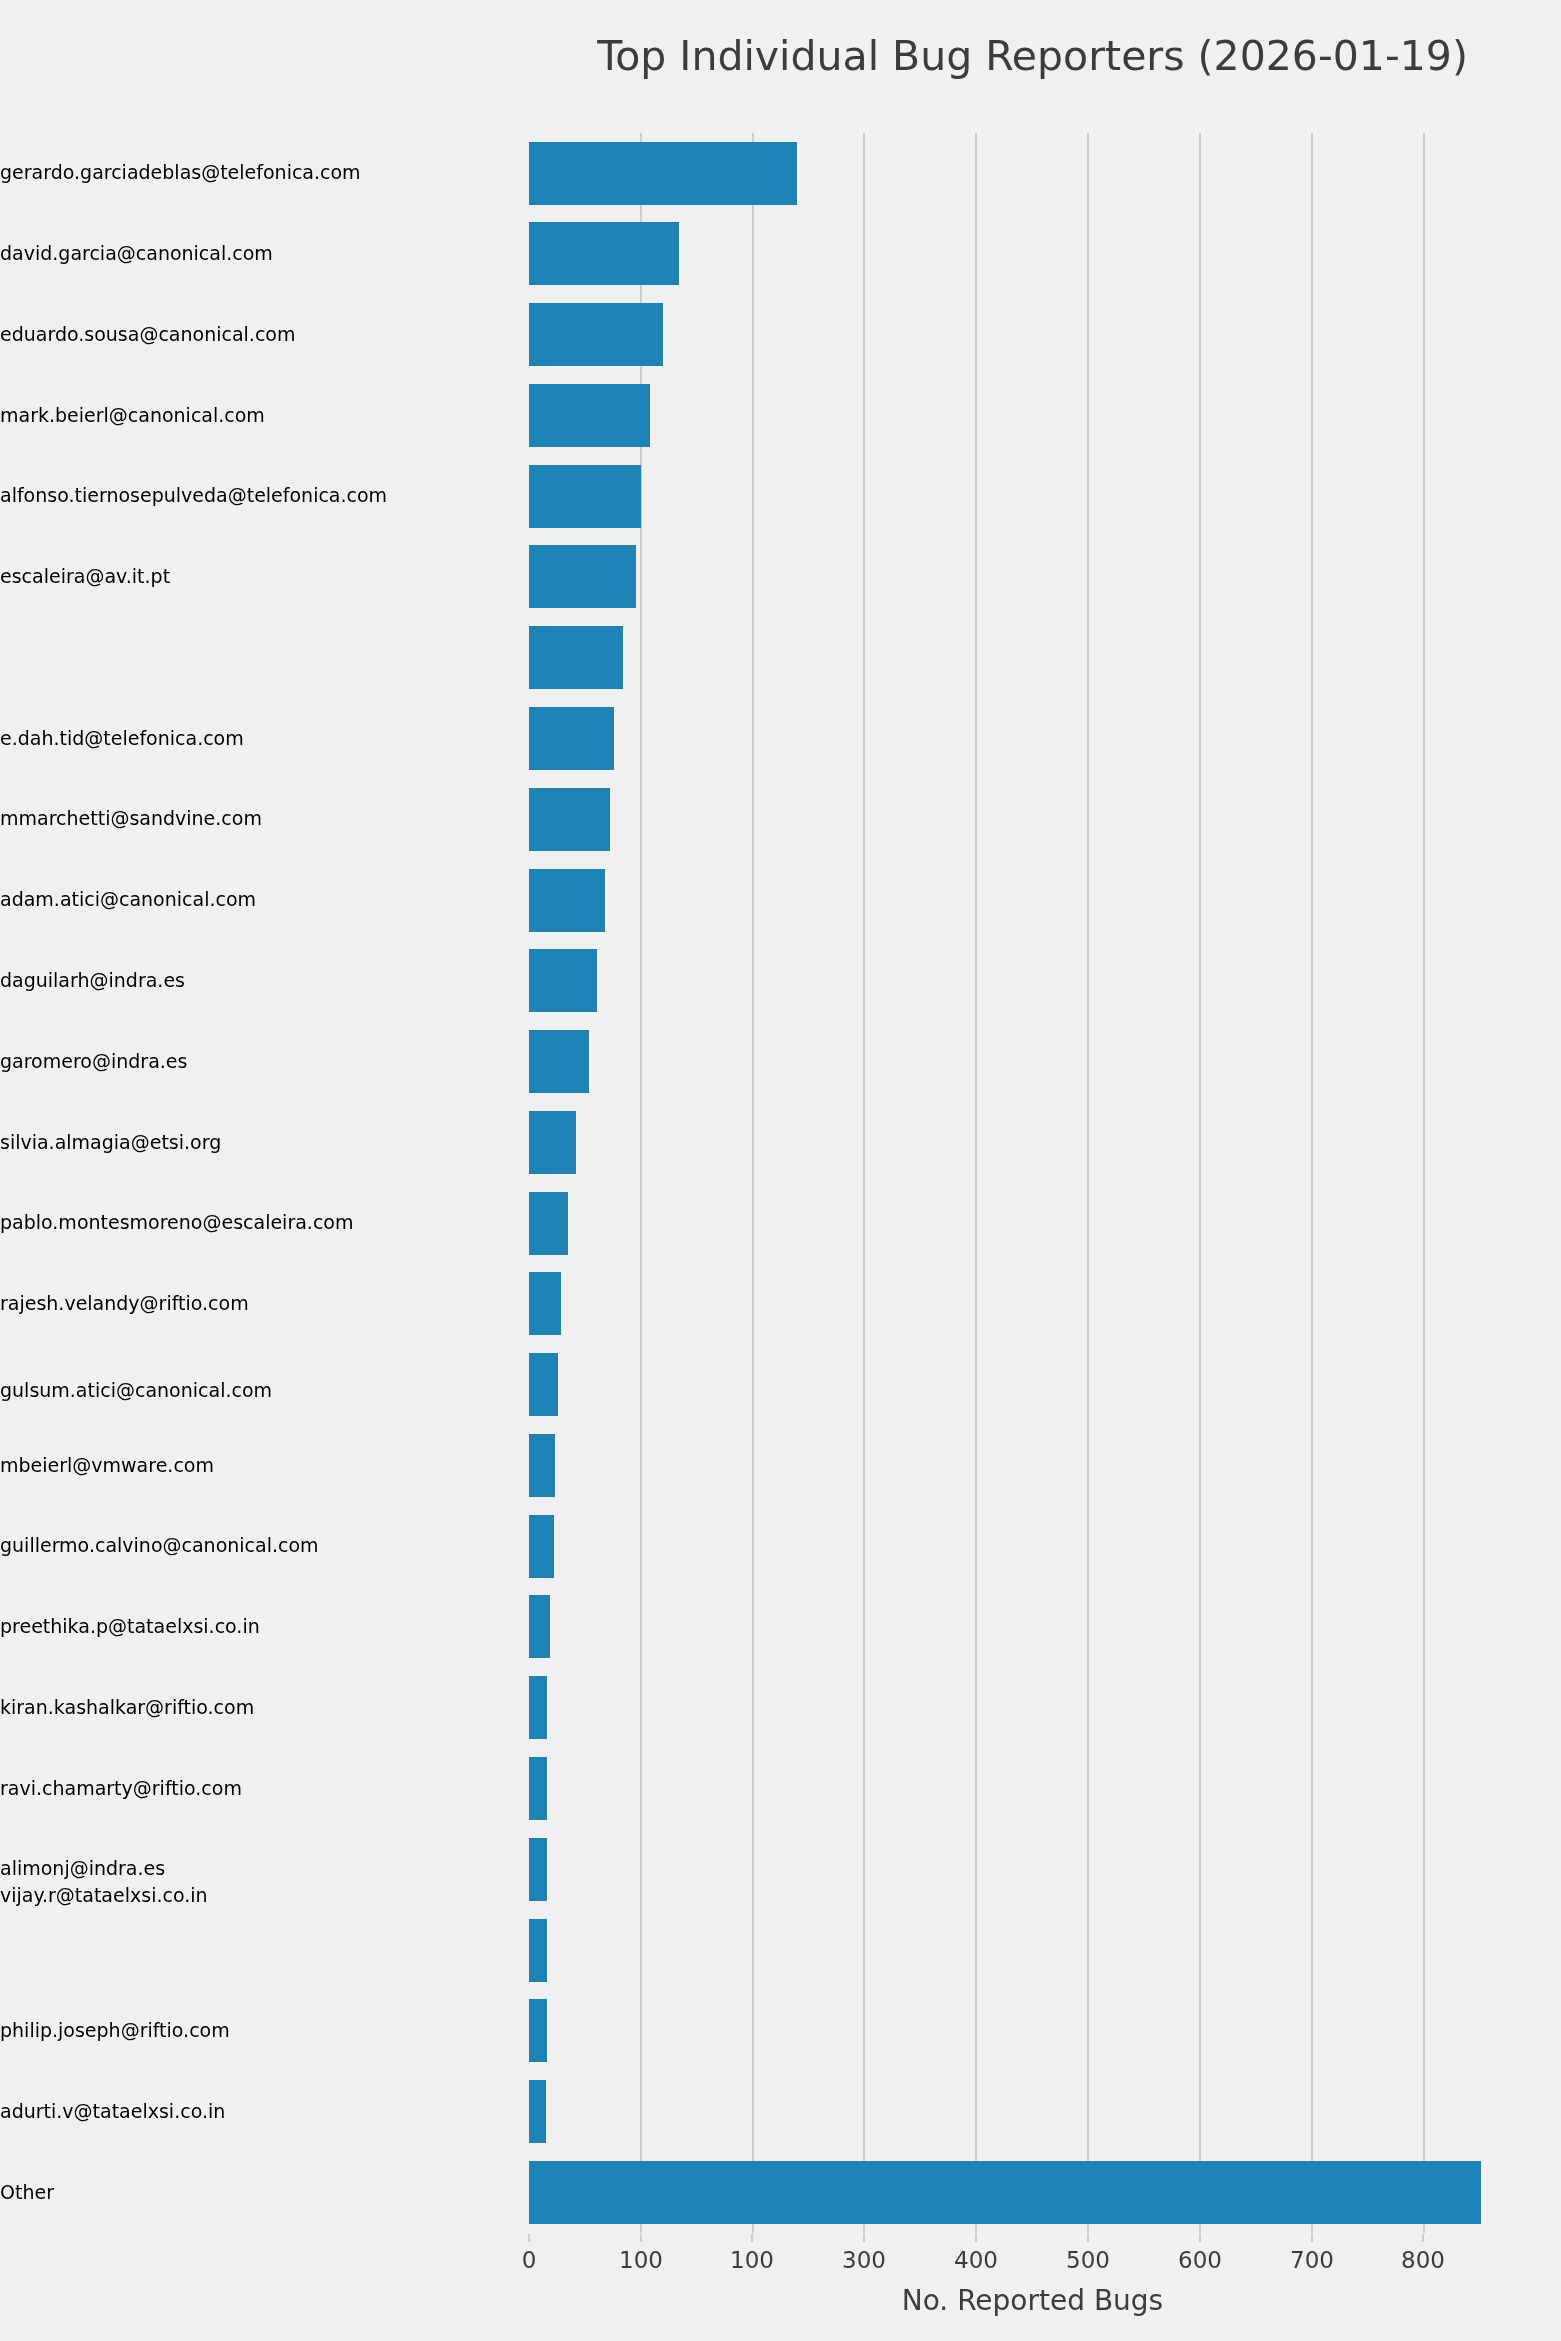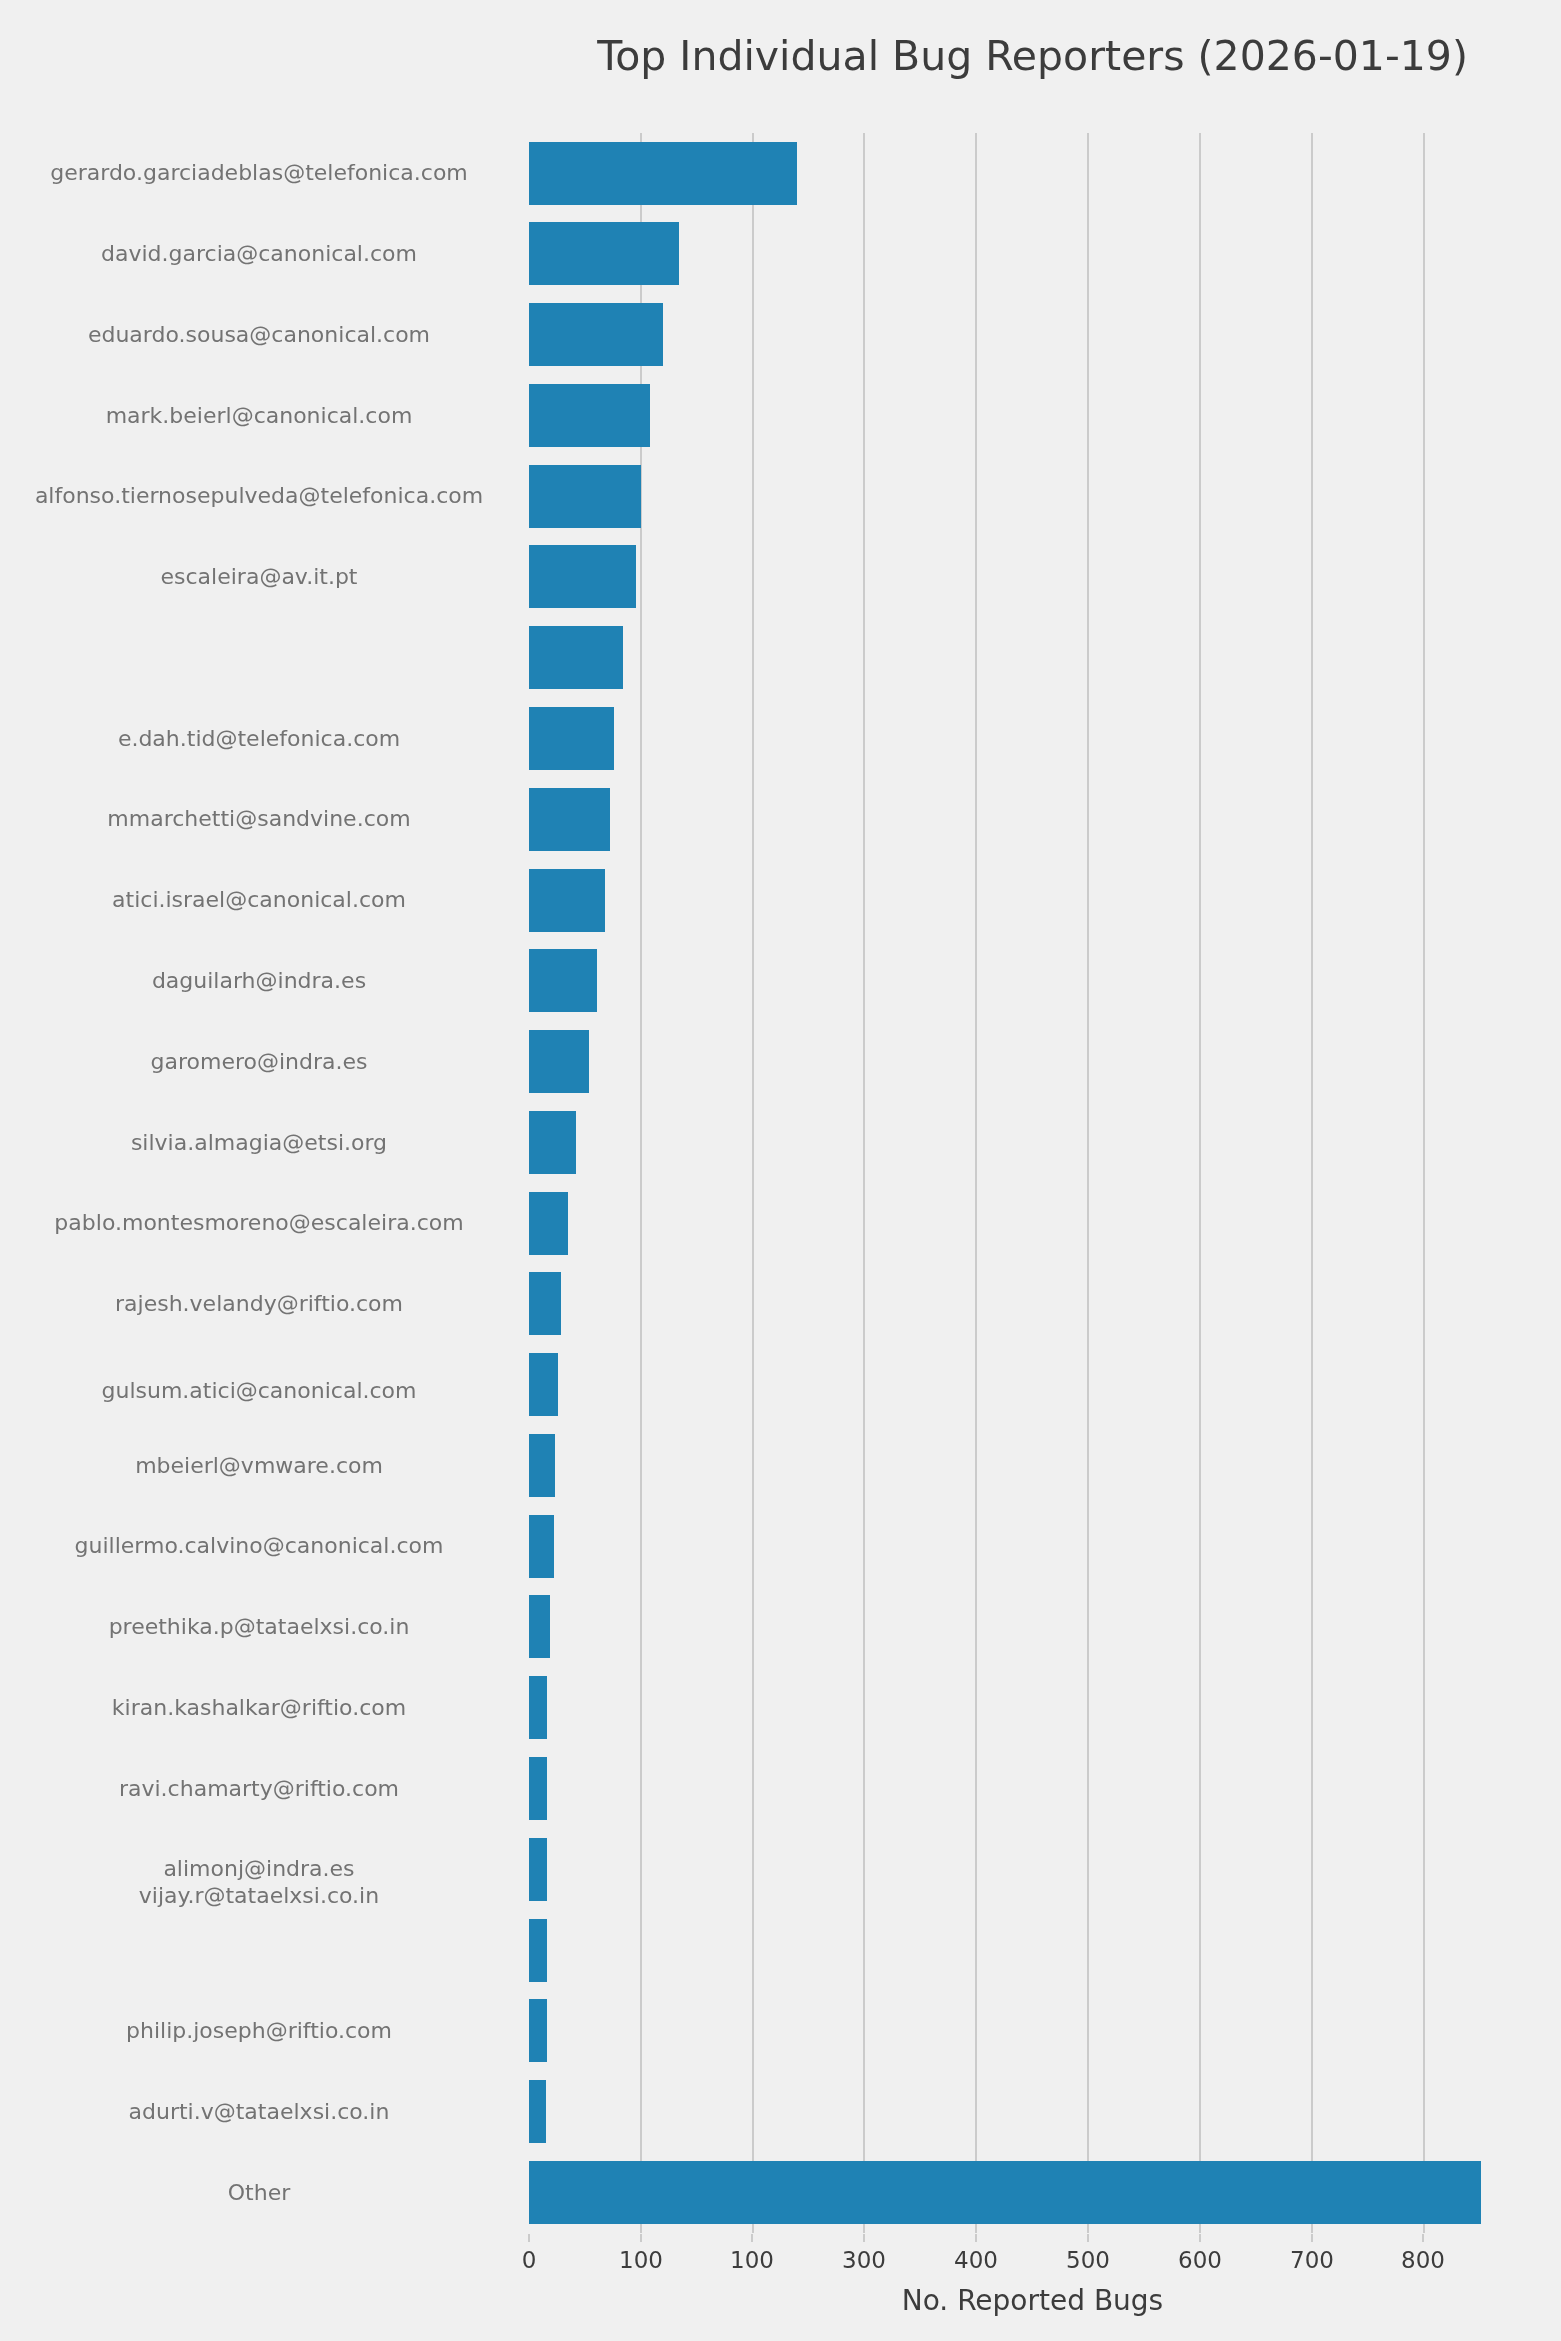--- a/index.html
+++ b/index.html
@@ -43,23 +43,23 @@
   .bar {
     position: absolute;
     left: 0;
     height: 63px;
     background: #1f82b4;
   }
   .y-tick-label {
     position: absolute;
     left: 0;
     width: 518px;
-    text-align: center;
-    font-size: 22px;
-    color: #737373;
+    text-align: left;
+    font-size: 19px;
+    color: #000000;
     white-space: nowrap;
   }
   .x-tick {
     position: absolute;
     width: 2.1px;
     height: 8.3px;
     top: 2234px;
     background: #cbcbcb;
   }
   .x-tick-label {
@@ -124,21 +124,21 @@
     </div>
   <div class="x-axis-label">No. Reported Bugs</div>
 <div class="y-tick-label" style="top: 141px; height: 63px; line-height: 63px;">gerardo.garciadeblas@telefonica.com</div>
     <div class="y-tick-label" style="top: 222px; height: 63px; line-height: 63px;">david.garcia@canonical.com</div>
     <div class="y-tick-label" style="top: 303px; height: 63px; line-height: 63px;">eduardo.sousa@canonical.com</div>
     <div class="y-tick-label" style="top: 384px; height: 63px; line-height: 63px;">mark.beierl@canonical.com</div>
     <div class="y-tick-label" style="top: 464px; height: 63px; line-height: 63px;">alfonso.tiernosepulveda@telefonica.com</div>
     <div class="y-tick-label" style="top: 545px; height: 63px; line-height: 63px;">escaleira@av.it.pt</div>
     <div class="y-tick-label" style="top: 707px; height: 63px; line-height: 63px;">e.dah.tid@telefonica.com</div>
     <div class="y-tick-label" style="top: 787px; height: 63px; line-height: 63px;">mmarchetti@sandvine.com</div>
-    <div class="y-tick-label" style="top: 868px; height: 63px; line-height: 63px;">atici.israel@canonical.com</div>
+    <div class="y-tick-label" style="top: 868px; height: 63px; line-height: 63px;">adam.atici@canonical.com</div>
     <div class="y-tick-label" style="top: 949px; height: 63px; line-height: 63px;">daguilarh@indra.es</div>
     <div class="y-tick-label" style="top: 1030px; height: 63px; line-height: 63px;">garomero@indra.es</div>
     <div class="y-tick-label" style="top: 1111px; height: 63px; line-height: 63px;">silvia.almagia@etsi.org</div>
     <div class="y-tick-label" style="top: 1191px; height: 63px; line-height: 63px;">pablo.montesmoreno@escaleira.com</div>
     <div class="y-tick-label" style="top: 1272px; height: 63px; line-height: 63px;">rajesh.velandy@riftio.com</div>
     <div class="y-tick-label" style="top: 1359px; height: 63px; line-height: 63px;">gulsum.atici@canonical.com</div>
     <div class="y-tick-label" style="top: 1434px; height: 63px; line-height: 63px;">mbeierl@vmware.com</div>
     <div class="y-tick-label" style="top: 1514px; height: 63px; line-height: 63px;">guillermo.calvino@canonical.com</div>
     <div class="y-tick-label" style="top: 1595px; height: 63px; line-height: 63px;">preethika.p@tataelxsi.co.in</div>
     <div class="y-tick-label" style="top: 1676px; height: 63px; line-height: 63px;">kiran.kashalkar@riftio.com</div>

